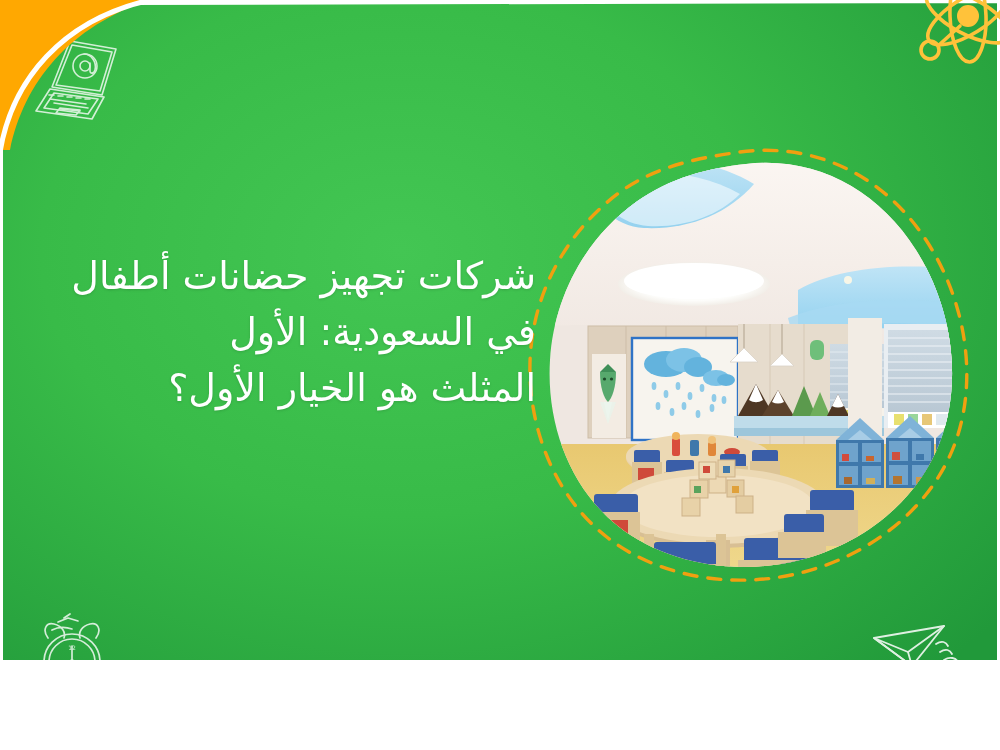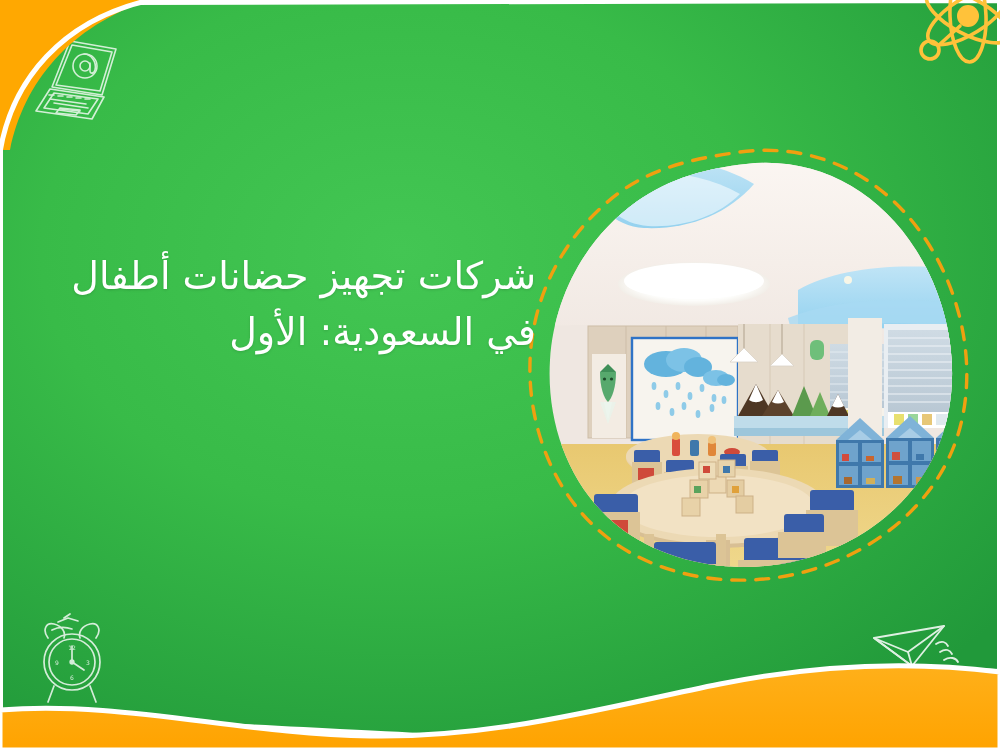--- a/index.html
+++ b/index.html
@@ -2,21 +2,21 @@
 <html lang="ar"><head>
 <meta charset="utf-8">
 <title>Kindergarten Blog Banner</title>
 <style>
   html,body{margin:0;padding:0;}
   body{
     width:1000px;height:750px;overflow:hidden;
     font-family:"DejaVu Sans","Liberation Sans",sans-serif;
     background:#ffffff;
   }
-  .stage{position:relative;width:1000px;height:750px;overflow:hidden;background:#FFA801;}
+  .stage{position:relative;width:1000px;height:660px;overflow:hidden;background:#FFA801;}
 
   
   .bg-orange{position:absolute;inset:0;background:#FFA801;}
   .bg-svg{position:absolute;inset:0;width:1000px;height:750px;display:block;}
 
   
   .headline{
     position:absolute;left:0;top:248px;width:560px;
     text-align:right;direction:rtl;
     padding-right:24px;box-sizing:border-box;
@@ -72,20 +72,21 @@
              C 900,666 836,700 760,716
              C 672,735 548,742 420,736
              C 286,730 150,720 62,722
              C 36,723 16,724 0,726
              Z" fill="url(#greenGrad)" stroke="#ffffff" stroke-width="6"></path>
   </svg>
 
   <div class="headline">
     <span class="ln">شركات تجهيز حضانات أطفال</span>
     <span class="ln">في السعودية: الأول</span>
+    <span class="ln">المثلث هو الخيار الأول؟</span>
   </div>
 
   <div class="photo-wrap">
 
     <svg class="dash-svg" viewBox="0 0 470 460">
       <path d="M 224,16
                C 300,6 368,40 410,104
                C 452,168 462,248 438,310
                C 414,372 356,418 288,436
                C 220,454 144,442 92,402

